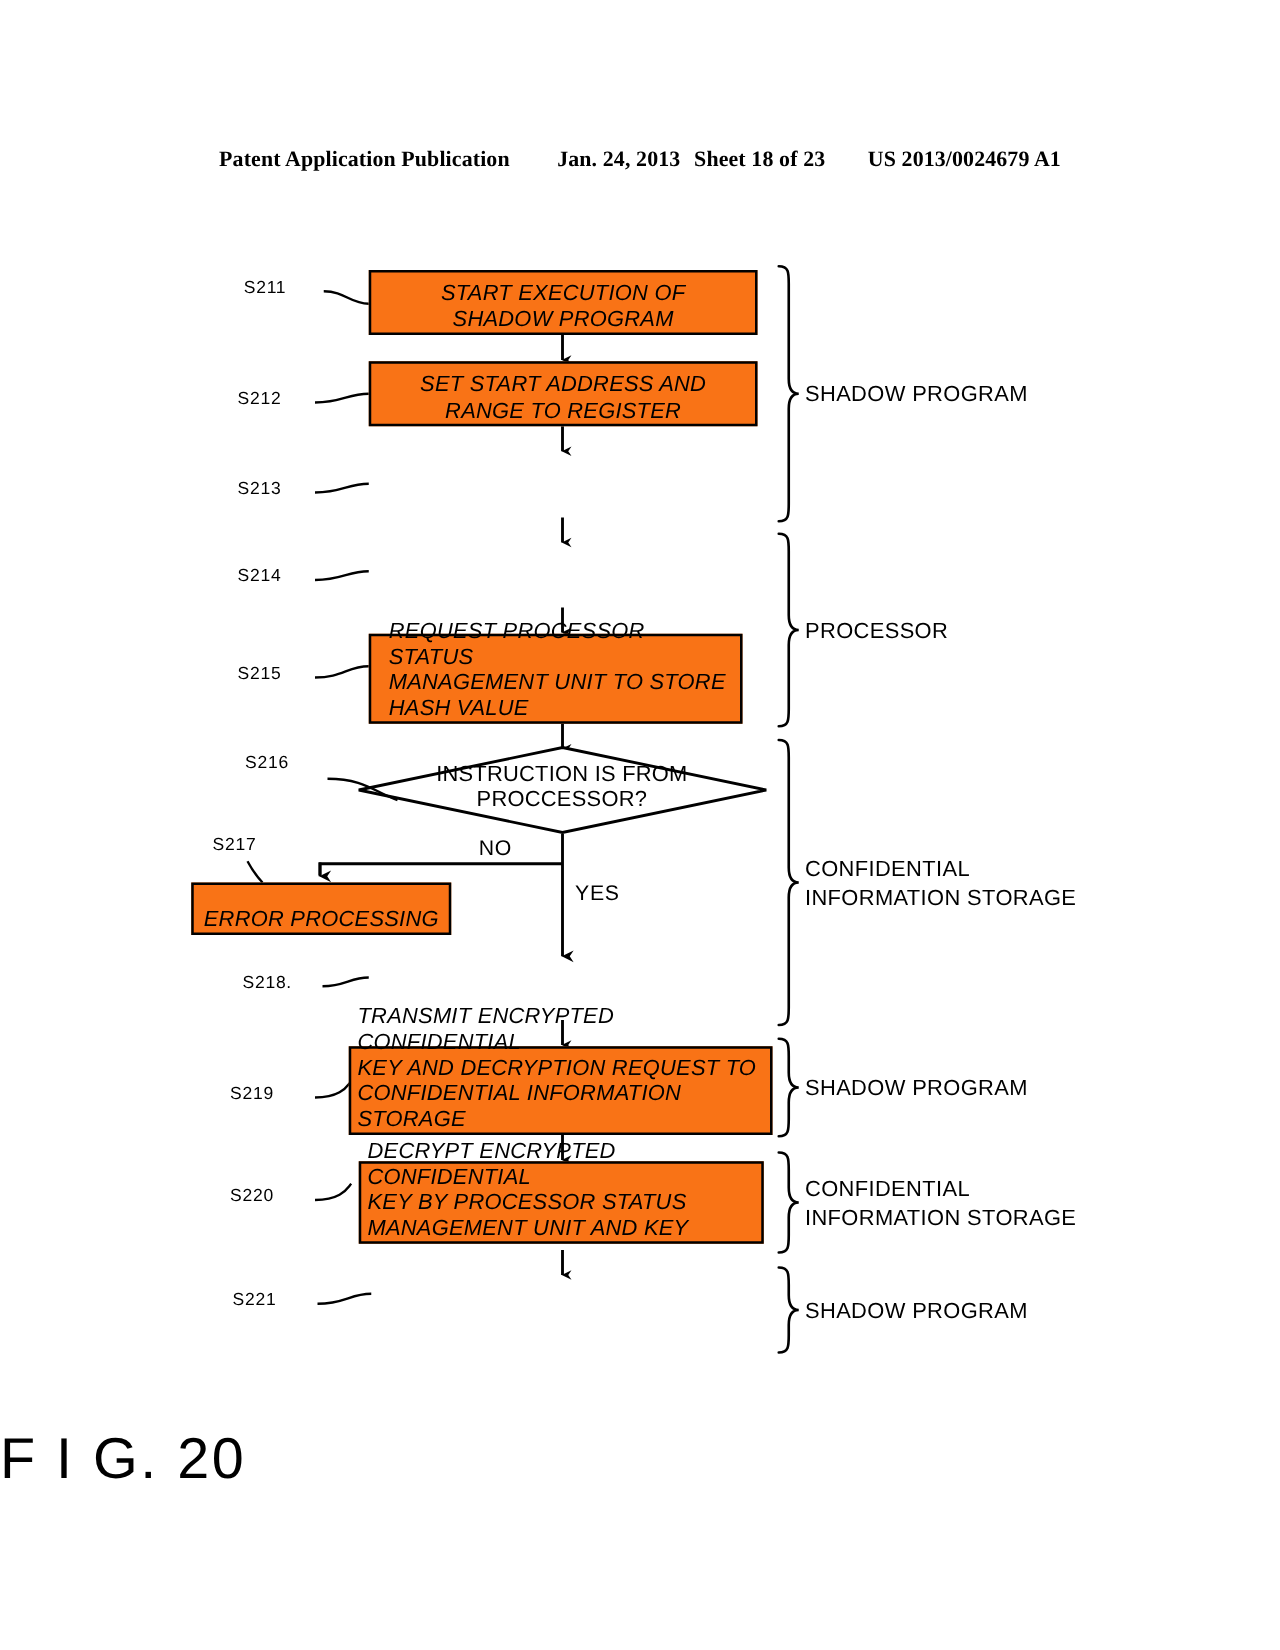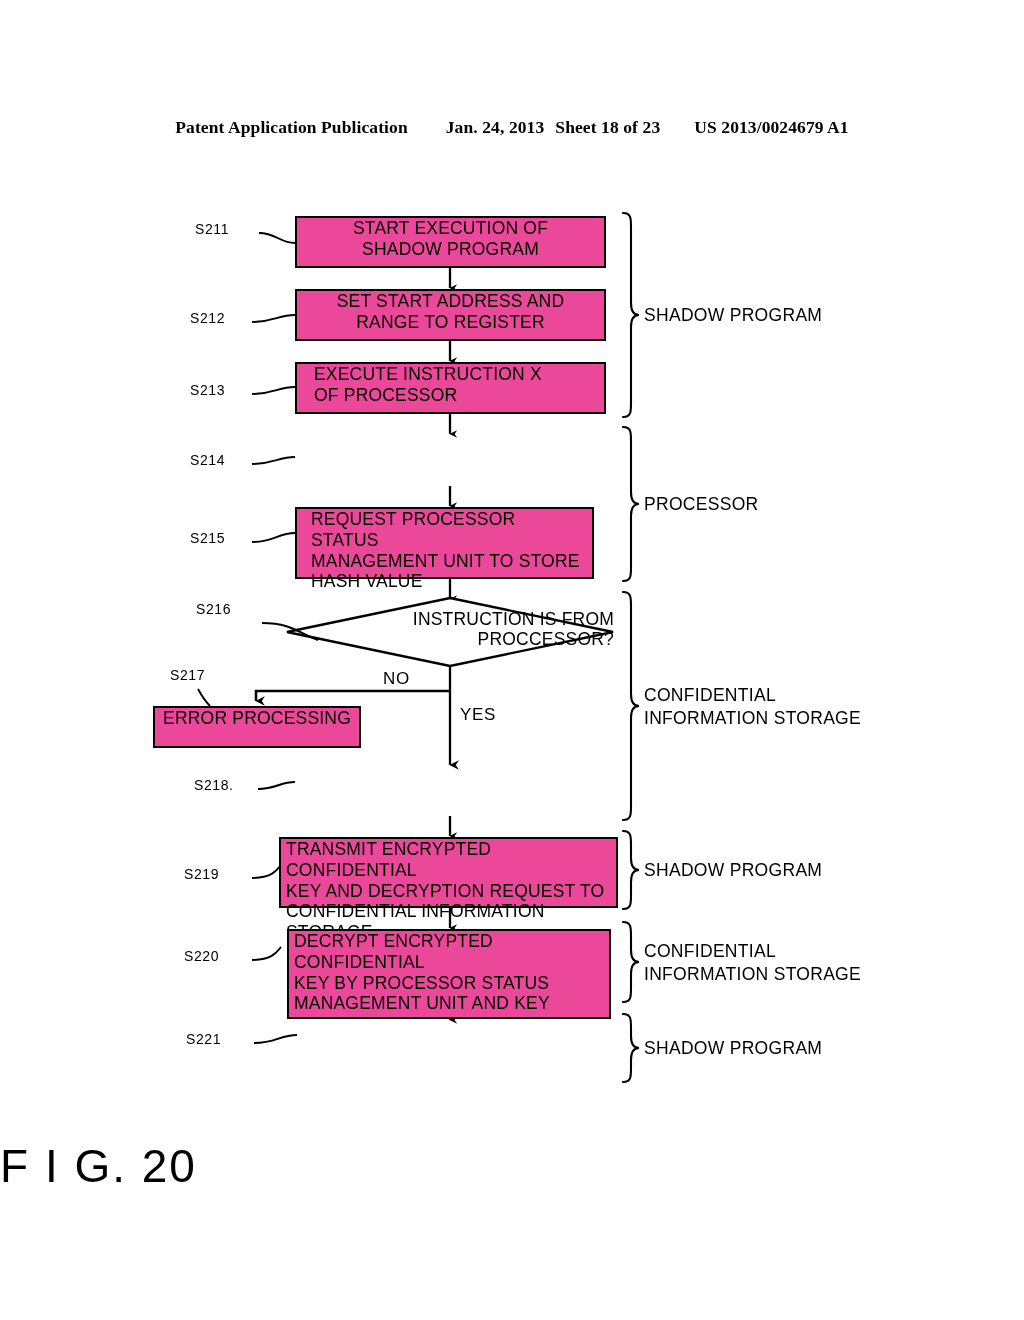--- a/index.html
+++ b/index.html
@@ -49,24 +49,25 @@
     top: 0;
     width: 1024px;
     height: 1320px;
   }
 
   
   .node {
     position: absolute;
     box-sizing: border-box;
     border: 2.3px solid #000;
-    background: #ec4899;
+    background: #f97316;
     display: flex;
-    align-items: flex-start;
+    align-items: flex-end;
     justify-content: center;
+    font-style: italic;
   }
   .node .txt {
     font-size: 17.5px;
     line-height: 1.19;
     letter-spacing: 0.2px;
     text-align: left;
     white-space: pre-line;
     padding: 0 7px;
   }
   .node.center .txt { text-align: center; }
@@ -77,21 +78,21 @@
     left: 285px;
     top: 597px;
     width: 329px;
     height: 70px;
   }
   #node-s216 .dia-text {
     position: absolute;
     left: 0;
     top: 13px;
     width: 329px;
-    text-align: right;
+    text-align: center;
     font-size: 17.5px;
     line-height: 1.13;
     letter-spacing: 0.2px;
     white-space: pre-line;
   }
 
   
   .step-label {
     position: absolute;
     font-size: 14px;
@@ -200,24 +201,20 @@
   <div class="node center" id="node-s211" style="left:295px; top:216px; width:311px; height:52px;">
     <div class="txt">START EXECUTION OF
 SHADOW PROGRAM</div>
   </div>
 
   <div class="node center" id="node-s212" style="left:295px; top:289px; width:311px; height:52px;">
     <div class="txt">SET START ADDRESS AND
 RANGE TO REGISTER</div>
   </div>
 
-  <div class="node" id="node-s213" style="left:295px; top:362px; width:311px; height:52px; justify-content:flex-start;">
-    <div class="txt" style="padding-left:17px;">EXECUTE INSTRUCTION X
-OF PROCESSOR</div>
-  </div>
 
 
   <div class="node" id="node-s215" style="left:295px; top:507px; width:299px; height:72px; justify-content:flex-start;">
     <div class="txt" style="padding-left:14px;">REQUEST PROCESSOR STATUS
 MANAGEMENT UNIT TO STORE
 HASH VALUE</div>
   </div>
 
   <div id="node-s216">
     <div class="dia-text">INSTRUCTION IS FROM
@@ -228,21 +225,21 @@
     <div class="txt">ERROR PROCESSING</div>
   </div>
 
 
   <div class="node" id="node-s219" style="left:279px; top:837px; width:339px; height:71px; justify-content:flex-start;">
     <div class="txt" style="padding-left:5px;">TRANSMIT ENCRYPTED CONFIDENTIAL
 KEY AND DECRYPTION REQUEST TO
 CONFIDENTIAL INFORMATION STORAGE</div>
   </div>
 
-  <div class="node" id="node-s220" style="left:287px; top:929px; width:324px; height:90px; justify-content:flex-start;">
+  <div class="node" id="node-s220" style="left:287px; top:929px; width:324px; height:66px; justify-content:flex-start;">
     <div class="txt" style="padding-left:5px;">DECRYPT ENCRYPTED CONFIDENTIAL
 KEY BY PROCESSOR STATUS
 MANAGEMENT UNIT AND KEY</div>
   </div>
 
 
   <div class="step-label" style="left:195px; top:221px;">S211</div>
   <div class="step-label" style="left:190px; top:310px;">S212</div>
   <div class="step-label" style="left:190px; top:382px;">S213</div>
   <div class="step-label" style="left:190px; top:452px;">S214</div>

